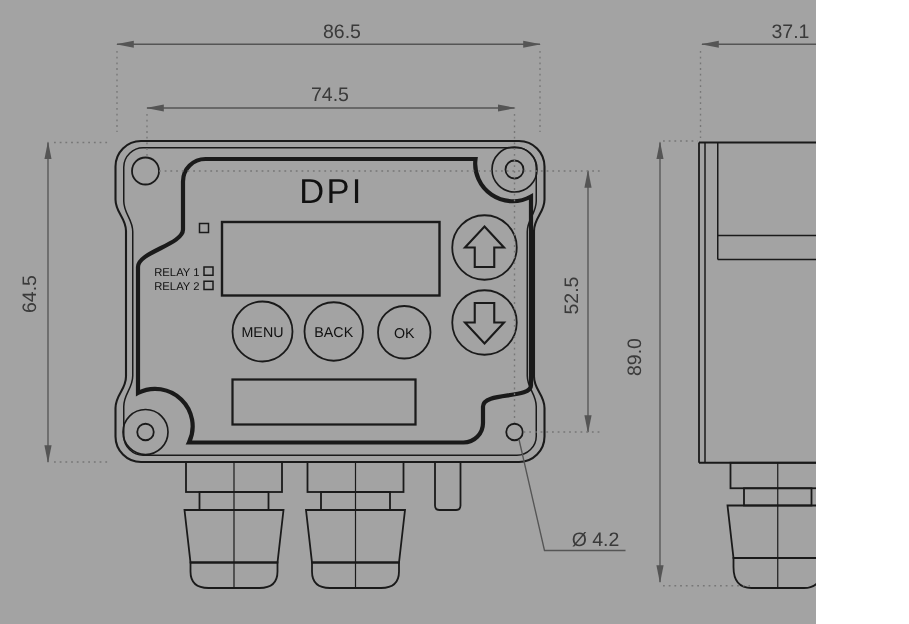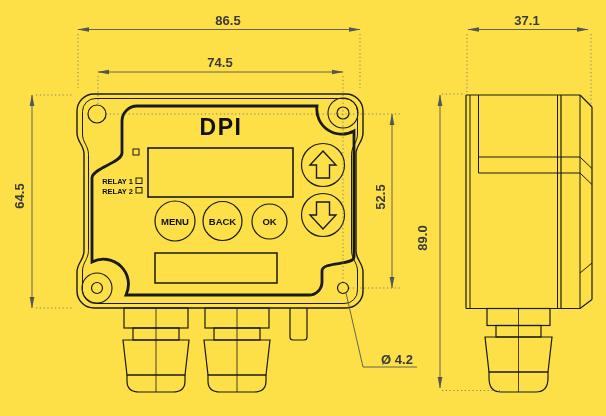--- a/index.html
+++ b/index.html
@@ -1,17 +1,17 @@
 <!DOCTYPE html>
 <html><head>
 <meta charset="utf-8">
 <style>
   html,body{margin:0;padding:0;background:#fff;}
-  .stage{position:relative;width:606px;height:416px;background:#fde047;overflow:hidden;
-         font-family:"Liberation Sans",sans-serif;font-weight:bold;}
+  .stage{position:relative;width:544px;height:416px;background:#a3a3a3;overflow:hidden;
+         font-family:"Liberation Sans",sans-serif;}
   svg{position:absolute;top:0;left:0;}
   text{fill:#2a2a2a;}
   .dimtext{font-size:13px;fill:#3a3a3a;}
   .paneltext{font-size:9.5px;fill:#111;}
   .relaytext{font-size:7.5px;fill:#111;}
   .dpitext{font-size:23px;letter-spacing:1.5px;fill:#111;}
 </style>
 </head>
 <body>
 

